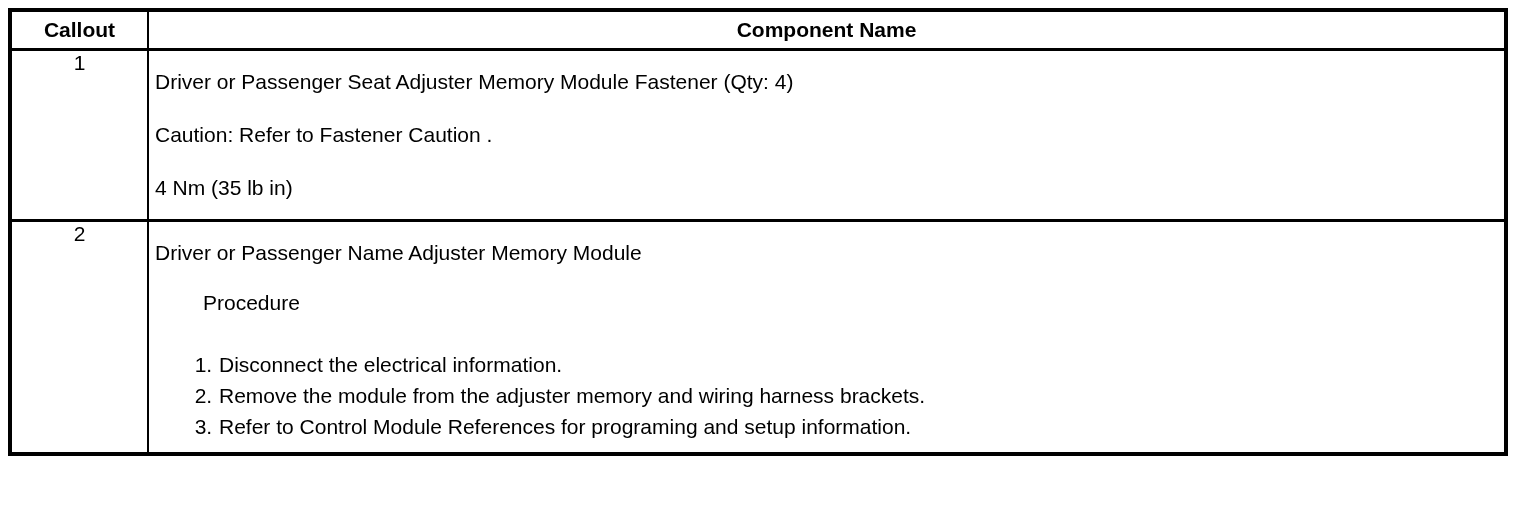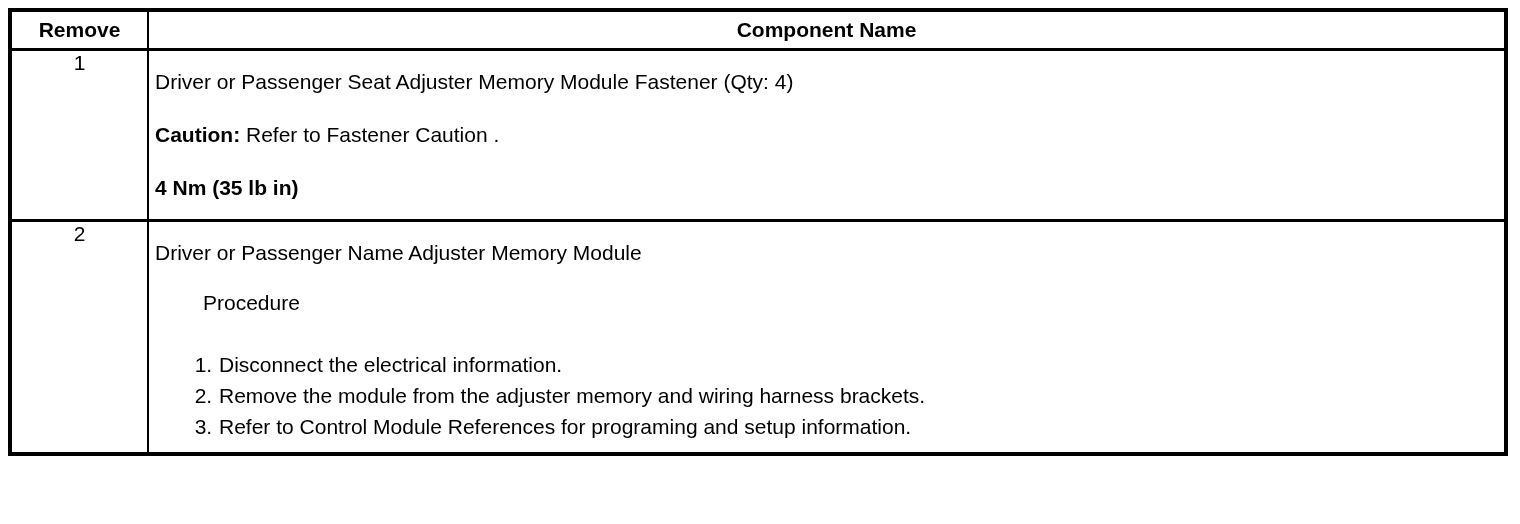--- a/index.html
+++ b/index.html
@@ -59,21 +59,21 @@
 
   .content-cell {
     padding: 18px 6px 0 6px;
     line-height: 26px;
   }
   .row-1 .content-cell { height: 150px; }
   .row-2 .content-cell { height: 212px; }
 
   p { margin: 0; padding: 0; }
   .gap-before { margin-top: 27px; }
-  .bold { font-weight: bold; }
+  .bold { font-weight: normal; }
 
   .procedure-heading {
     margin-top: 24px;
     margin-left: 48px;
     font-weight: normal;
   }
   .steps-list {
     margin: 33px 0 0 0;
     padding: 0 0 0 63px;
     list-style: decimal outside;
@@ -86,21 +86,21 @@
 </head>
 <body>
 
 <table class="doc-table">
   <colgroup>
     <col class="col-callout">
     <col class="col-name">
   </colgroup>
   <thead>
     <tr class="header-row">
-      <th>Remove</th>
+      <th>Callout</th>
       <th>Component Name</th>
     </tr>
   </thead>
   <tbody>
     <tr class="row-1 row-sep">
       <td class="callout-cell">1</td>
       <td class="content-cell">
         <p>Driver or Passenger Seat Adjuster Memory Module Fastener (Qty: 4)</p>
         <p class="gap-before"><span class="bold">Caution:</span><span> Refer to Fastener Caution .</span></p>
         <p class="gap-before bold">4 Nm (35 lb in)</p>

